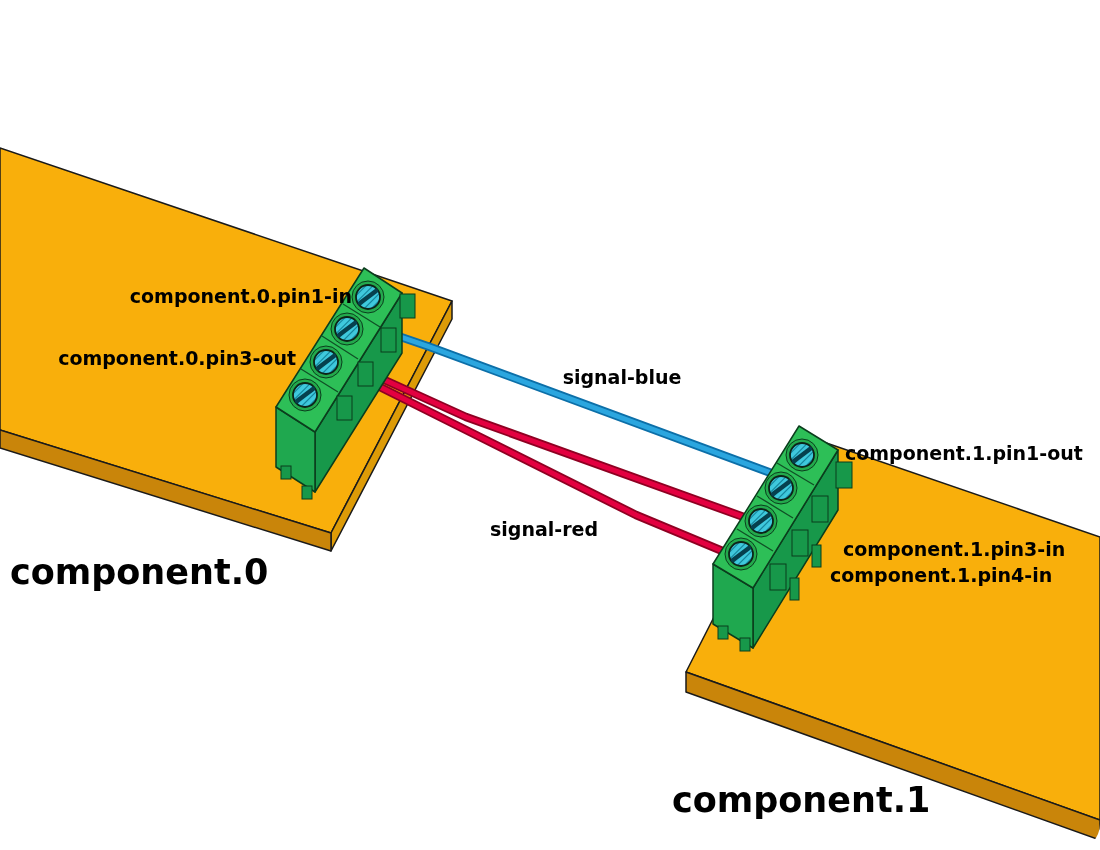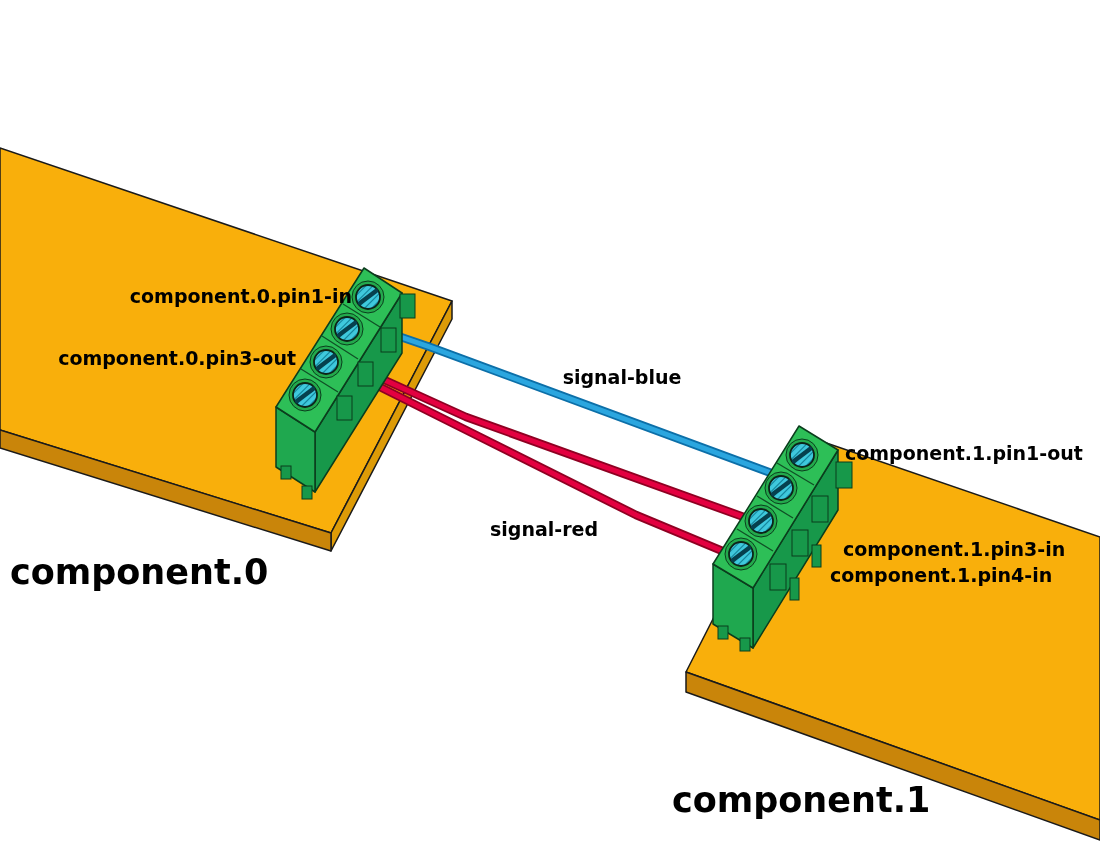--- a/index.html
+++ b/index.html
@@ -3,20 +3,21 @@
 <meta charset="utf-8">
 <style>
   html, body { margin: 0; padding: 0; background: #ffffff; }
   .stage {
     position: relative;
     width: 1100px;
     height: 850px;
     background: #ffffff;
     overflow: hidden;
     font-family: "DejaVu Sans", sans-serif;
+    border-radius: 26px;
   }
   svg { position: absolute; left: 0; top: 0; display: block; }
 
   .board-poly { stroke: #1a1a1a; stroke-width: 1.5; stroke-linejoin: round; }
   .conn-face  { stroke: #0b3d1d; stroke-width: 1.5; stroke-linejoin: round; }
   .conn-tab   { fill: #17984a; stroke: #0b3d1d; stroke-width: 1; }
   .cell-divider { stroke: #0b3d1d; stroke-width: 1.3; opacity: .85; }
 
   .screw-boss { fill: #23a94c; stroke: #0b3d1d; stroke-width: 1; }
   .screw-face { stroke: #0d2418; stroke-width: 1.8; }

